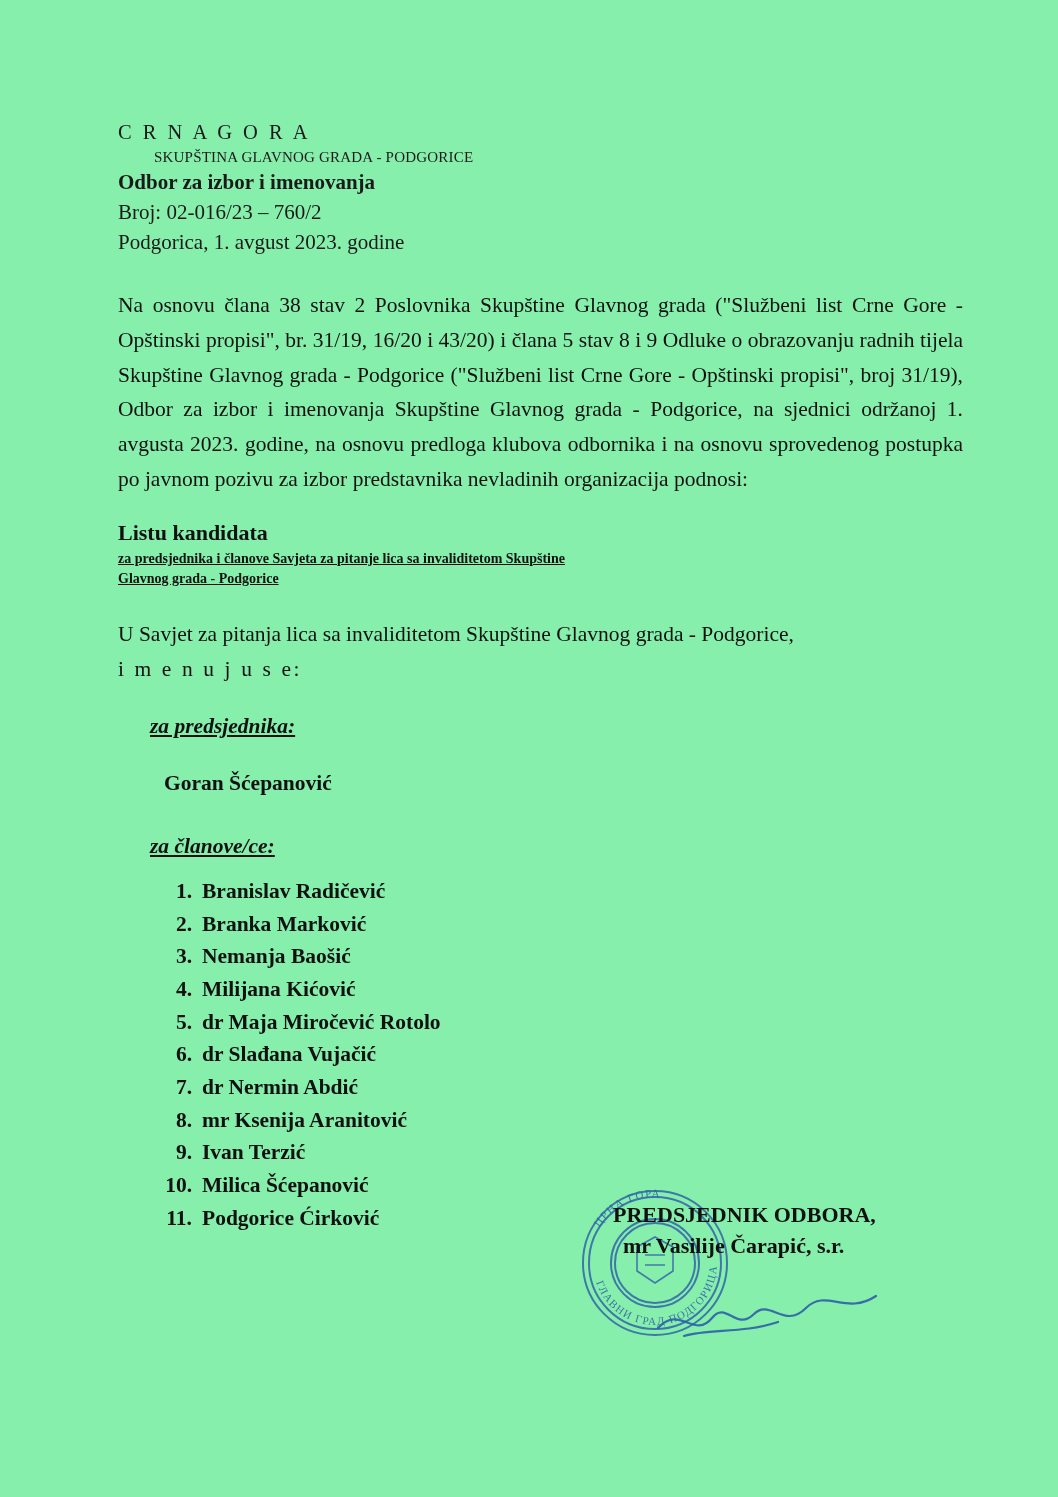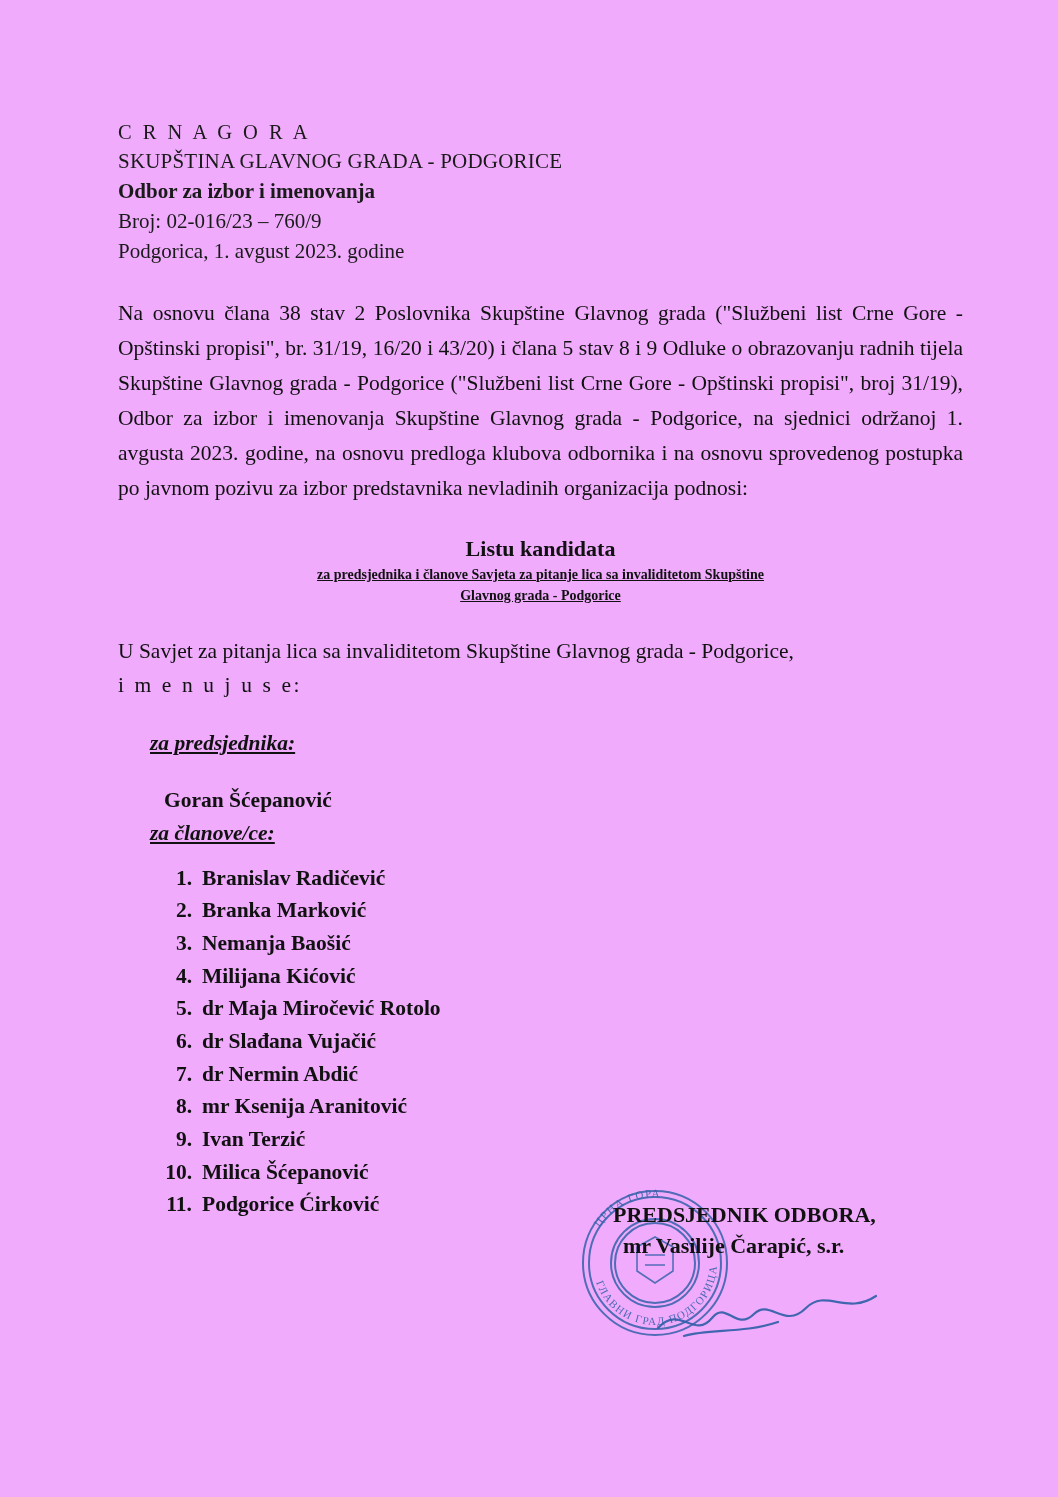--- a/index.html
+++ b/index.html
@@ -14,43 +14,44 @@
     font-family: "Liberation Serif", serif;
     color: #111111;
     overflow: hidden;
   }
 
   .page {
     position: absolute;
     top: 0; left: 0;
     width: 1058px;
     height: 1497px;
-    background: #f0abfc;
+    background: #86efac;
   }
 
   .content {
     position: absolute;
     left: 118px;
     top: 118px;
     width: 845px;
   }
 
   
   .header-block {
     font-size: 21px;
     line-height: 1.42;
     color: #1a1a1a;
   }
   .hdr-country {
     letter-spacing: 3px;
     font-size: 20.5px;
   }
   .hdr-assembly {
-    font-size: 21px;
+    font-size: 15px;
     letter-spacing: 0.2px;
+    margin-left: 36px;
   }
   .hdr-board {
     font-weight: bold;
     font-size: 21px;
   }
   .hdr-number,
   .hdr-place {
     font-size: 21px;
   }
 
@@ -59,22 +60,22 @@
     margin-top: 30px;
     font-size: 21.5px;
     line-height: 1.62;
     text-align: justify;
     text-justify: inter-word;
     font-family: Liberation Serif, serif;
   }
 
   
   .title-block {
-    margin-top: 28px;
-    text-align: center;
+    margin-top: 20px;
+    text-align: left;
     font-weight: bold;
     font-size: 22px;
     line-height: 1.45;
   }
   .title-line1 { font-size: 22px; }
   .title-line2 { font-size: 14px; text-decoration: underline; }
 
   
   .intro {
     margin-top: 28px;
@@ -96,21 +97,21 @@
     font-size: 21.5px;
   }
   .president-name {
     margin-top: 32px;
     padding-left: 14px;
     font-weight: bold;
     font-size: 21.5px;
   }
 
   .members-section {
-    margin-top: 8px;
+    margin-top: 38px;
     padding-left: 32px;
   }
   .members-list {
     margin: 16px 0 0 0;
     padding: 0;
     list-style: none;
   }
   .member-row {
     display: flex;
     font-weight: bold;
@@ -166,21 +167,21 @@
 </head>
 <body>
 
 <div class="page">
   <div class="content">
 
     <div class="header-block">
       <div class="hdr-country">C R N A  G O R A</div>
       <div class="hdr-assembly">SKUPŠTINA GLAVNOG GRADA - PODGORICE</div>
       <div class="hdr-board">Odbor za izbor i imenovanja</div>
-      <div class="hdr-number">Broj: 02-016/23 – 760/9</div>
+      <div class="hdr-number">Broj: 02-016/23 – 760/2</div>
       <div class="hdr-place">Podgorica, 1. avgust 2023. godine</div>
     </div>
 
     <div class="para">Na osnovu člana 38 stav 2 Poslovnika Skupštine Glavnog grada ("Službeni list Crne Gore - Opštinski propisi", br. 31/19, 16/20 i 43/20) i člana 5 stav 8 i 9 Odluke o obrazovanju radnih tijela Skupštine Glavnog grada - Podgorice ("Službeni list Crne Gore - Opštinski propisi", broj 31/19), Odbor za izbor i imenovanja Skupštine Glavnog grada - Podgorice, na sjednici održanoj 1. avgusta 2023. godine, na osnovu predloga klubova odbornika i na osnovu sprovedenog postupka po javnom pozivu za izbor predstavnika nevladinih organizacija podnosi:</div>
 
     <div class="title-block">
       <div class="title-line1">Listu kandidata</div>
       <div class="title-line2">za predsjednika i članove Savjeta za pitanje lica sa invaliditetom Skupštine</div>
       <div class="title-line2">Glavnog grada - Podgorice</div>
     </div>

